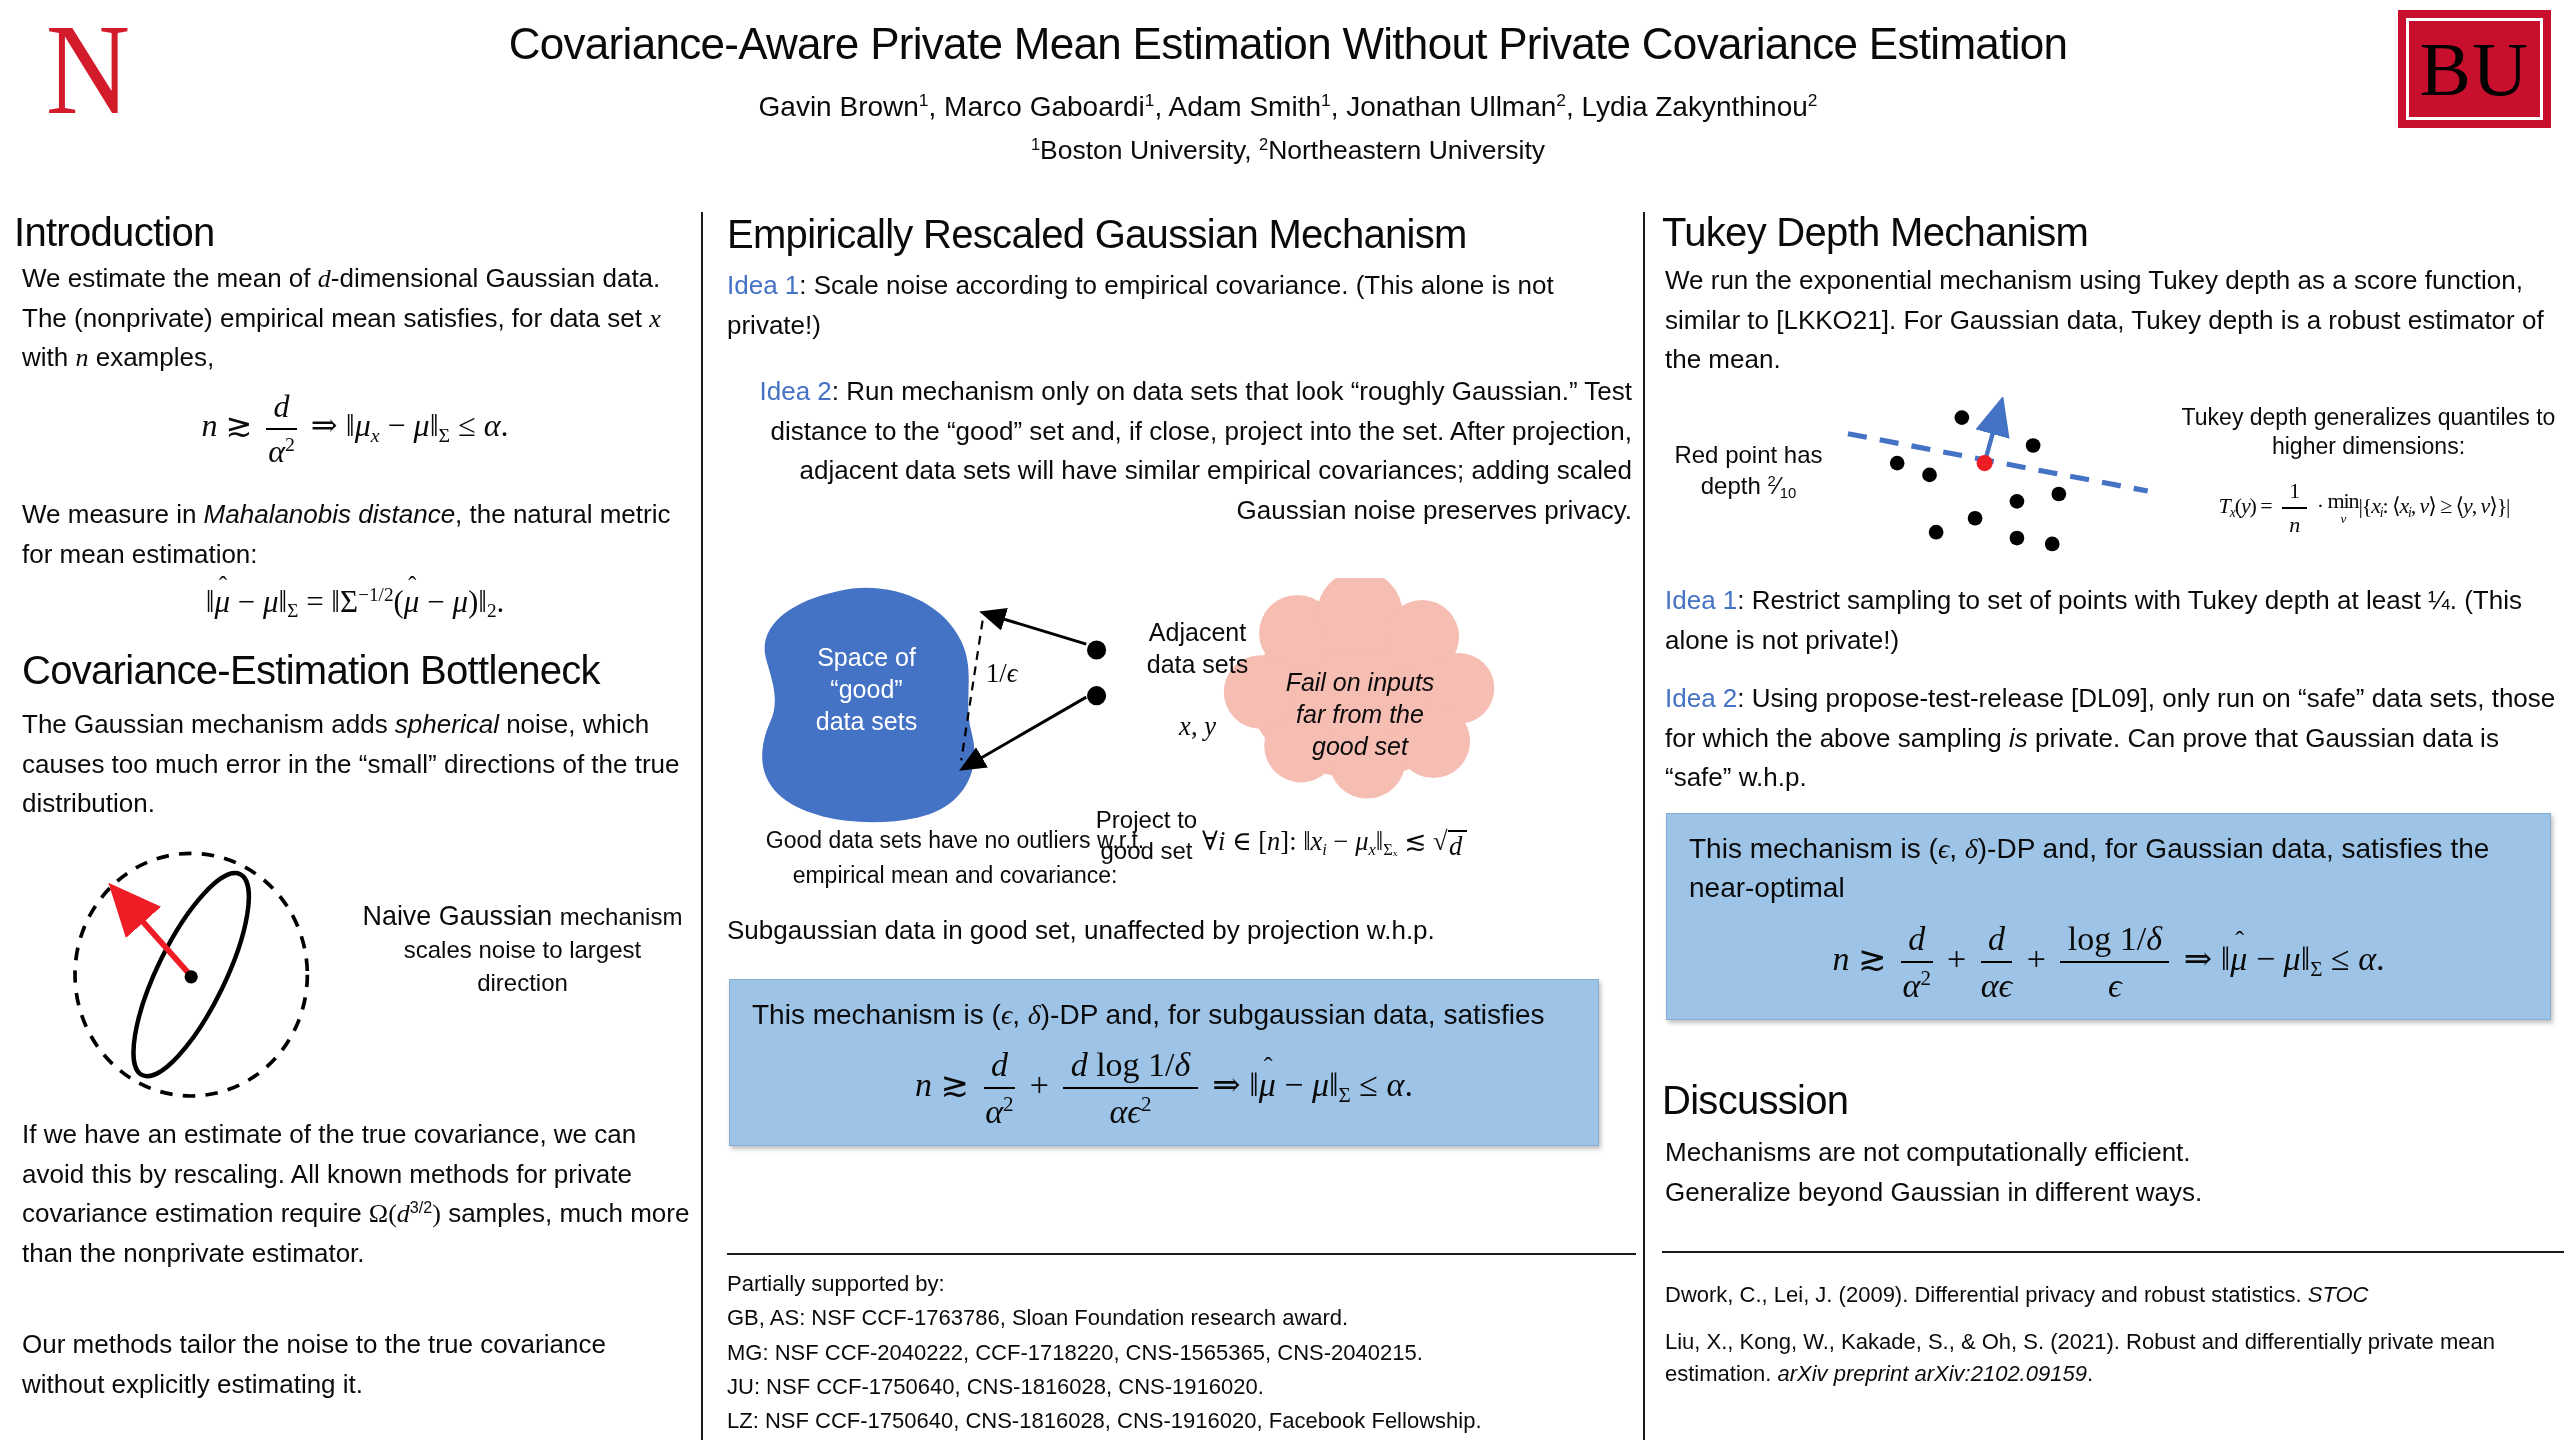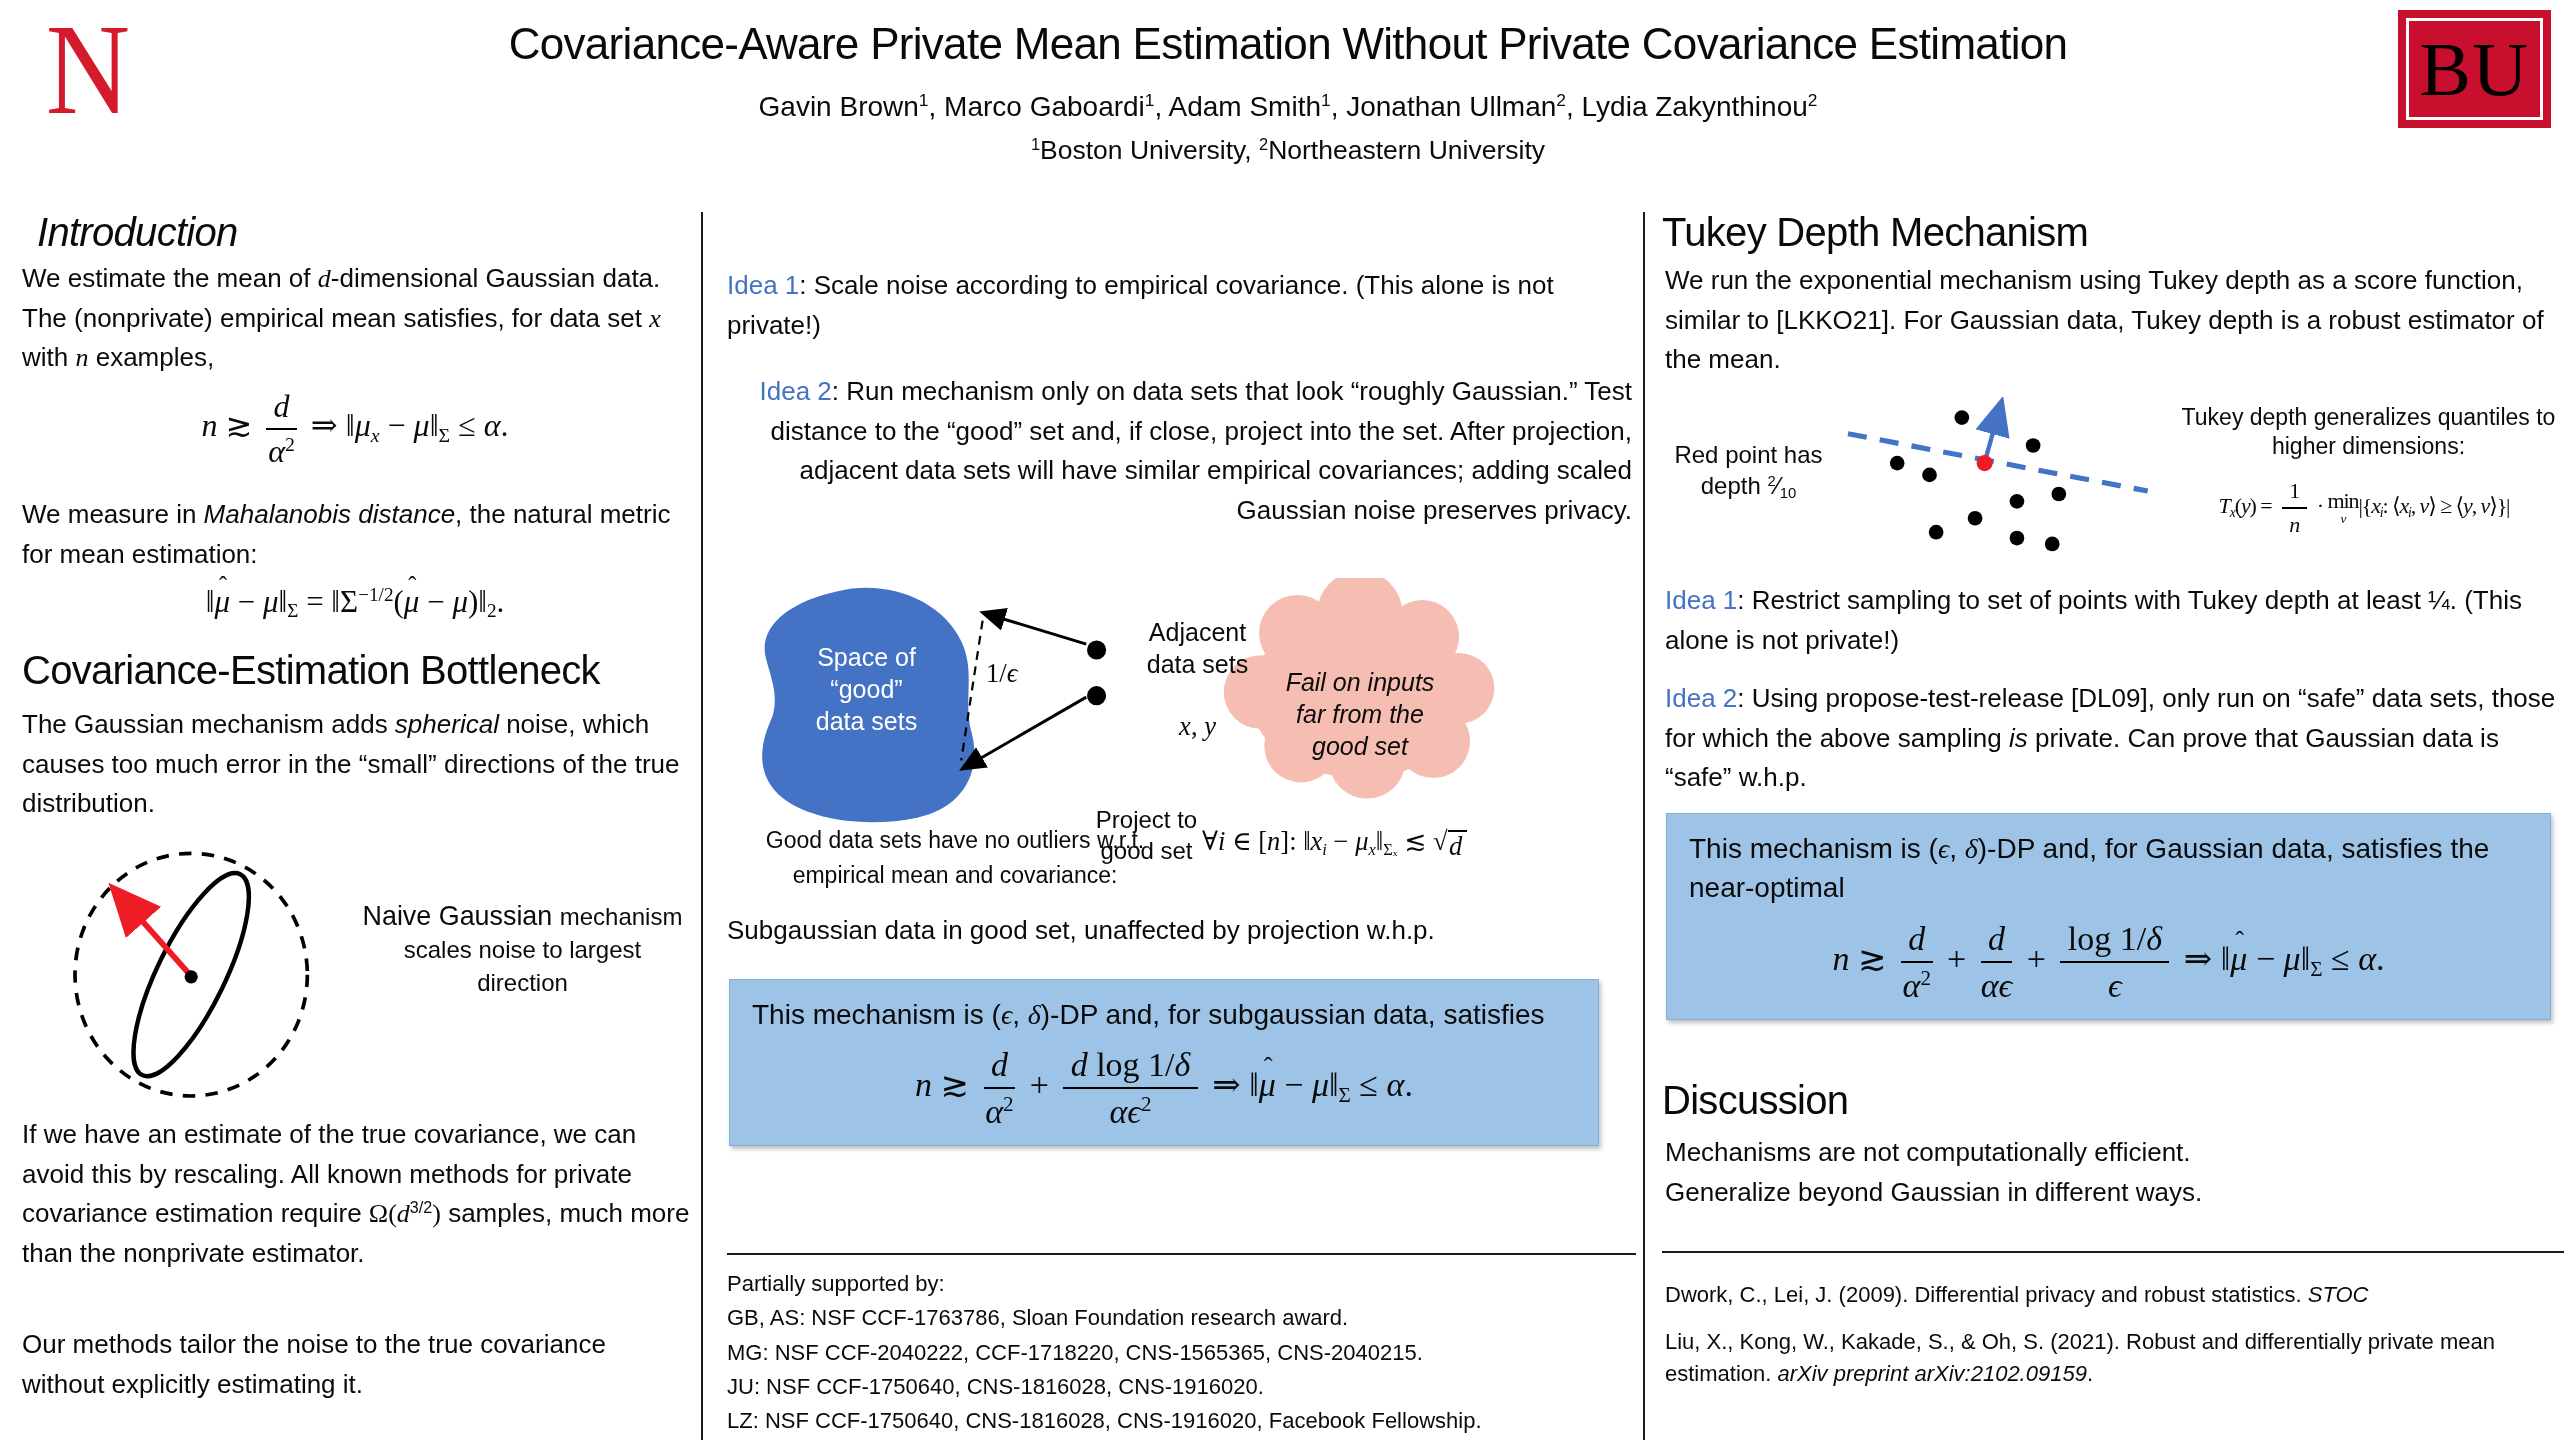--- a/index.html
+++ b/index.html
@@ -71,21 +71,21 @@
   <div class="affils"><span class="s-sup">1</span><span>Boston University, </span><span class="s-sup">2</span><span>Northeastern University</span></div>
   <div class="bu-logo">
     <div class="bu-inner">
       <span class="bu-text">BU</span>
     </div>
   </div>
 
   <div class="vdiv" style="left:701px;"></div>
   <div class="vdiv" style="left:1643px;"></div>
 
-  <div class="blk h2" style="left:37px;top:210px;font-style:italic;">Introduction</div>
+  <div class="blk h2" style="left:14px;top:210px;">Introduction</div>
   <div class="blk body" style="left:22px;top:259px;width:666px;"><span>We estimate the mean of </span><span class="s-i">d</span><span>-dimensional Gaussian data. The (nonprivate) empirical mean satisfies, for data set </span><span class="s-i">x</span><span> with </span><span class="s-i">n</span><span> examples,</span></div>
   <div class="blk formula center" style="left:22px;top:389px;width:666px;font-size:32px;"><span class="s-i">n</span><span> ≳ </span><span class="frac">
         <span class="fn"><span class="s-i">d</span></span>
         <span class="fd"><span class="s-i">α</span><span class="s-sup">2</span></span>
       </span><span> ⇒ ‖</span><span class="s-i">μ</span><span class="s-isub">x</span><span> − </span><span class="s-i">μ</span><span>‖</span><span class="s-sub">Σ</span><span> ≤ </span><span class="s-i">α</span><span>.</span></div>
   <div class="blk body" style="left:22px;top:495px;width:666px;"><span>We measure in </span><span class="s-ib">Mahalanobis distance</span><span>, the natural metric for mean estimation:</span></div>
   <div class="blk formula center" style="left:22px;top:585px;width:666px;font-size:31px;"><span>‖</span><span class="hatwrap"><span class="hatmark">ˆ</span>μ</span><span> − </span><span class="s-i">μ</span><span>‖</span><span class="s-sub">Σ</span><span> = ‖Σ</span><span class="s-sup">−1/2</span><span>(</span><span class="hatwrap"><span class="hatmark">ˆ</span>μ</span><span> − </span><span class="s-i">μ</span><span>)‖</span><span class="s-sub">2</span><span>.</span></div>
   <div class="blk h2" style="left:22px;top:648px;">Covariance-Estimation Bottleneck</div>
   <div class="blk body" style="left:22px;top:705px;width:666px;"><span>The Gaussian mechanism adds </span><span class="s-ib">spherical</span><span> noise, which causes too much error in the “small” directions of the true distribution.</span></div>
 
@@ -102,20 +102,21 @@
       <circle cx="230" cy="178" r="9" fill="#000"></circle>
     </svg>
     <div class="dlabel pre center" style="left:335px;top:52px;width:331px;font-size:24px;line-height:1.35;"><span class="s-big">Naive Gaussian </span><span>mechanism
 scales noise to largest
 direction</span></div>
   </div>
 
   <div class="blk body" style="left:22px;top:1115px;width:670px;"><span>If we have an estimate of the true covariance, we can avoid this by rescaling. All known methods for private covariance estimation require </span><span class="s-m">Ω(</span><span class="s-i">d</span><span class="s-sup">3/2</span><span class="s-m">)</span><span> samples, much more than the nonprivate estimator.</span></div>
   <div class="blk body" style="left:22px;top:1325px;width:666px;">Our methods tailor the noise to the true covariance without explicitly estimating it.</div>
 
+  <div class="blk h2" style="left:727px;top:212px;">Empirically Rescaled Gaussian Mechanism</div>
   <div class="blk body" style="left:727px;top:266px;width:905px;"><span class="s-blue">Idea 1</span><span>: Scale noise according to empirical covariance. (This alone is not private!)</span></div>
   <div class="blk body" style="left:727px;top:372px;width:905px;text-align:right;"><span class="s-blue">Idea 2</span><span>: Run mechanism only on data sets that look “roughly Gaussian.” Test distance to the “good” set and, if close, project into the set. After projection, adjacent data sets will have similar empirical covariances; adding scaled Gaussian noise preserves privacy.</span></div>
 
   <div class="diagram" style="left:727px;top:578px;width:909px;height:250px;">
     <svg width="909" height="250" viewBox="0 0 1235 340">
       <defs>
         <marker id="arrBlk" markerWidth="10" markerHeight="10" refX="7" refY="4" orient="auto">
           <path d="M0,0 L9,4 L0,8 Z" fill="#000"></path>
         </marker>
       </defs>

